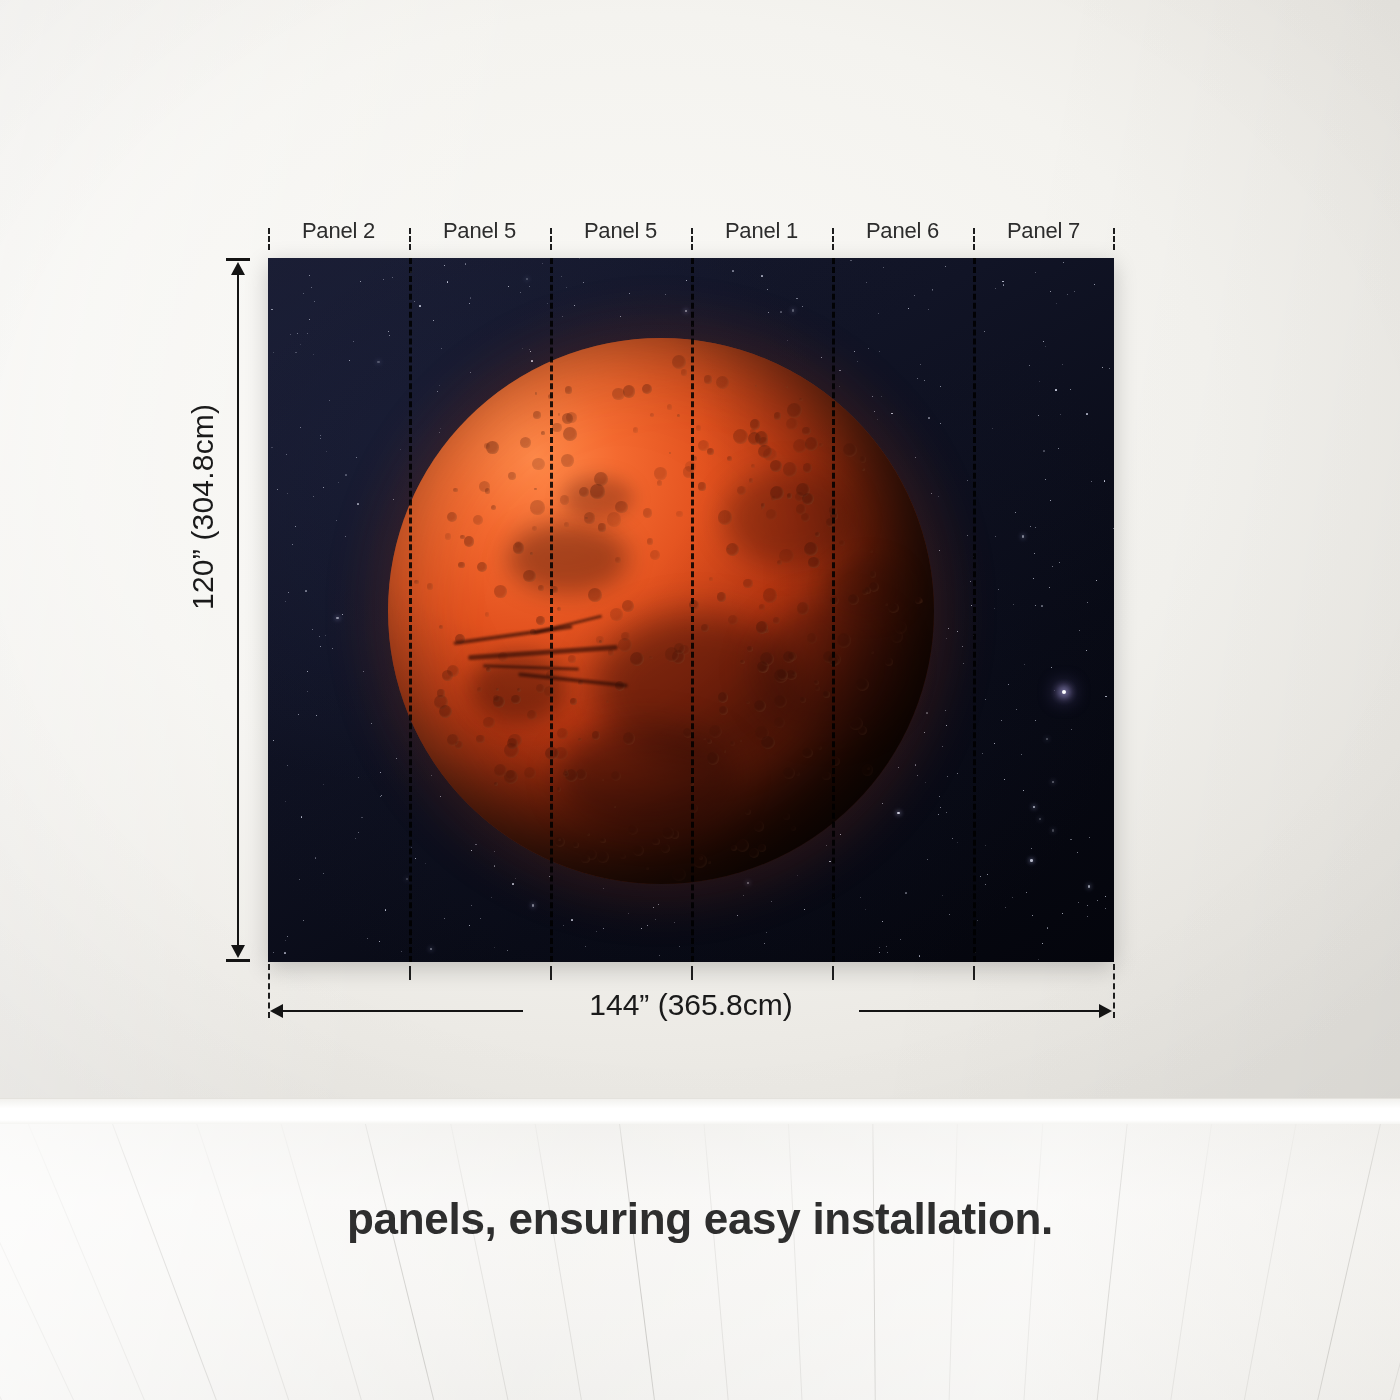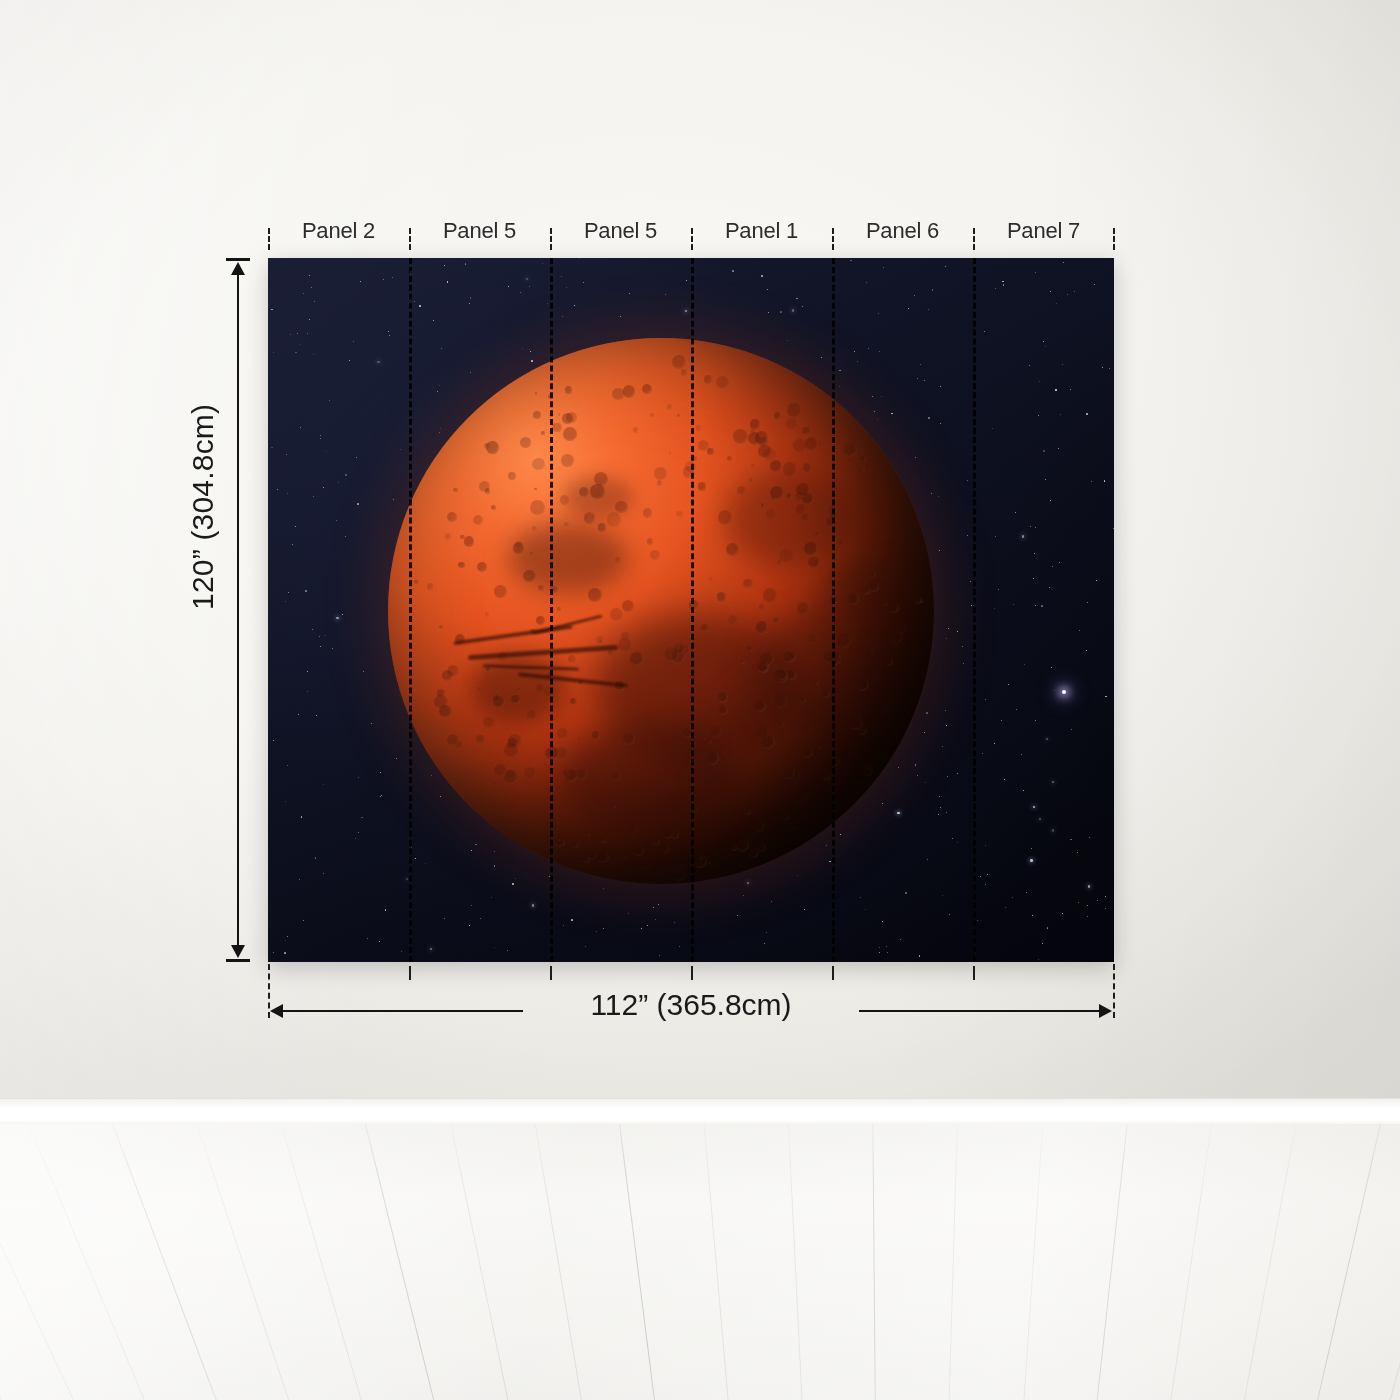--- a/index.html
+++ b/index.html
@@ -1017,21 +1017,21 @@
   <div class="ext-v" style="left:1113px;"></div>
   <div class="bot-tick" style="left:409px;"></div>
   <div class="bot-tick" style="left:550px;"></div>
   <div class="bot-tick" style="left:691px;"></div>
   <div class="bot-tick" style="left:832px;"></div>
   <div class="bot-tick" style="left:973px;"></div>
 
   <div class="dim-h">
     <div class="arrow-left"></div>
     <div class="dim-h-line-l"></div>
-    <div class="dim-h-label">112” (365.8cm)</div>
+    <div class="dim-h-label">144” (365.8cm)</div>
     <div class="dim-h-line-r"></div>
     <div class="arrow-right"></div>
   </div>
 
   <div class="baseboard"></div>
   <div class="floor">
     <div id="planks">
         <div class="plank" style="left: -162px; transform: rotate(-27.3deg);"></div>
         <div class="plank soft" style="left: -75px; transform: rotate(-25.1deg);"></div>
         <div class="plank soft" style="left: 11px; transform: rotate(-22.8deg);"></div>
@@ -1050,15 +1050,16 @@
         <div class="plank" style="left: 1131px; transform: rotate(6.2deg);"></div>
         <div class="plank soft" style="left: 1217px; transform: rotate(8.4deg);"></div>
         <div class="plank soft" style="left: 1303px; transform: rotate(10.6deg);"></div>
         <div class="plank" style="left: 1389px; transform: rotate(12.8deg);"></div>
         <div class="plank soft" style="left: 1475px; transform: rotate(15.1deg);"></div>
       </div>
     <div class="floor-sheen"></div>
   </div>
 
   <div class="caption">
+    <div>panels, ensuring easy installation.</div>
   </div>
 
 </div>
 
 </body></html>

